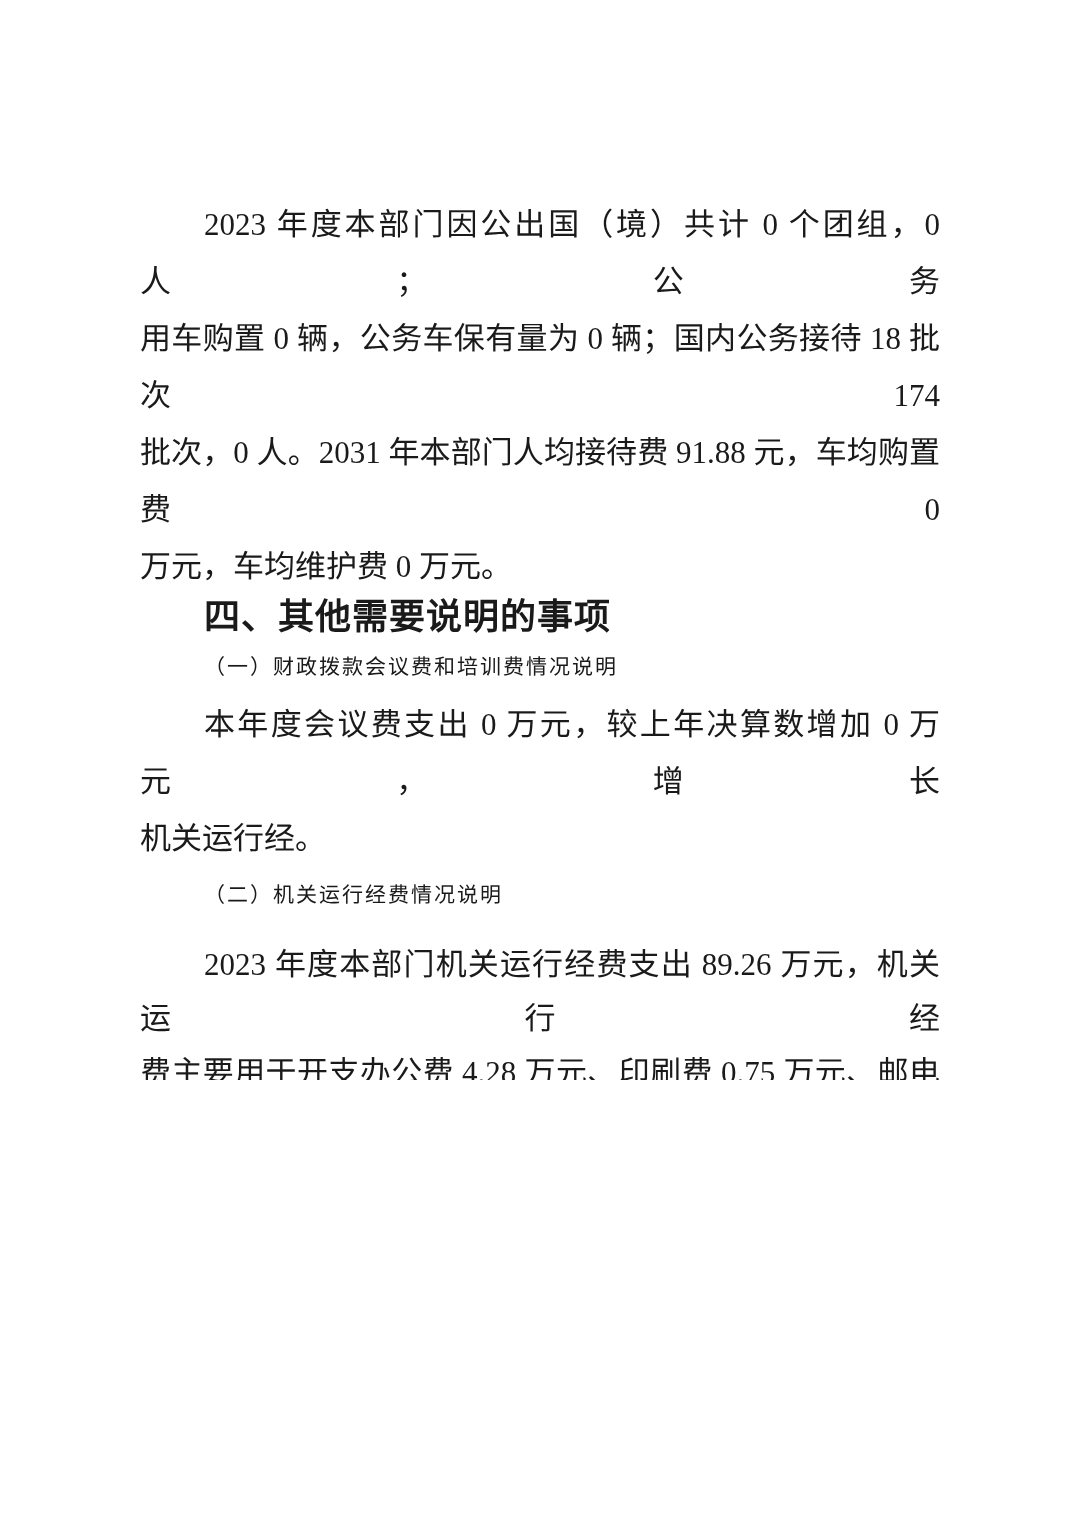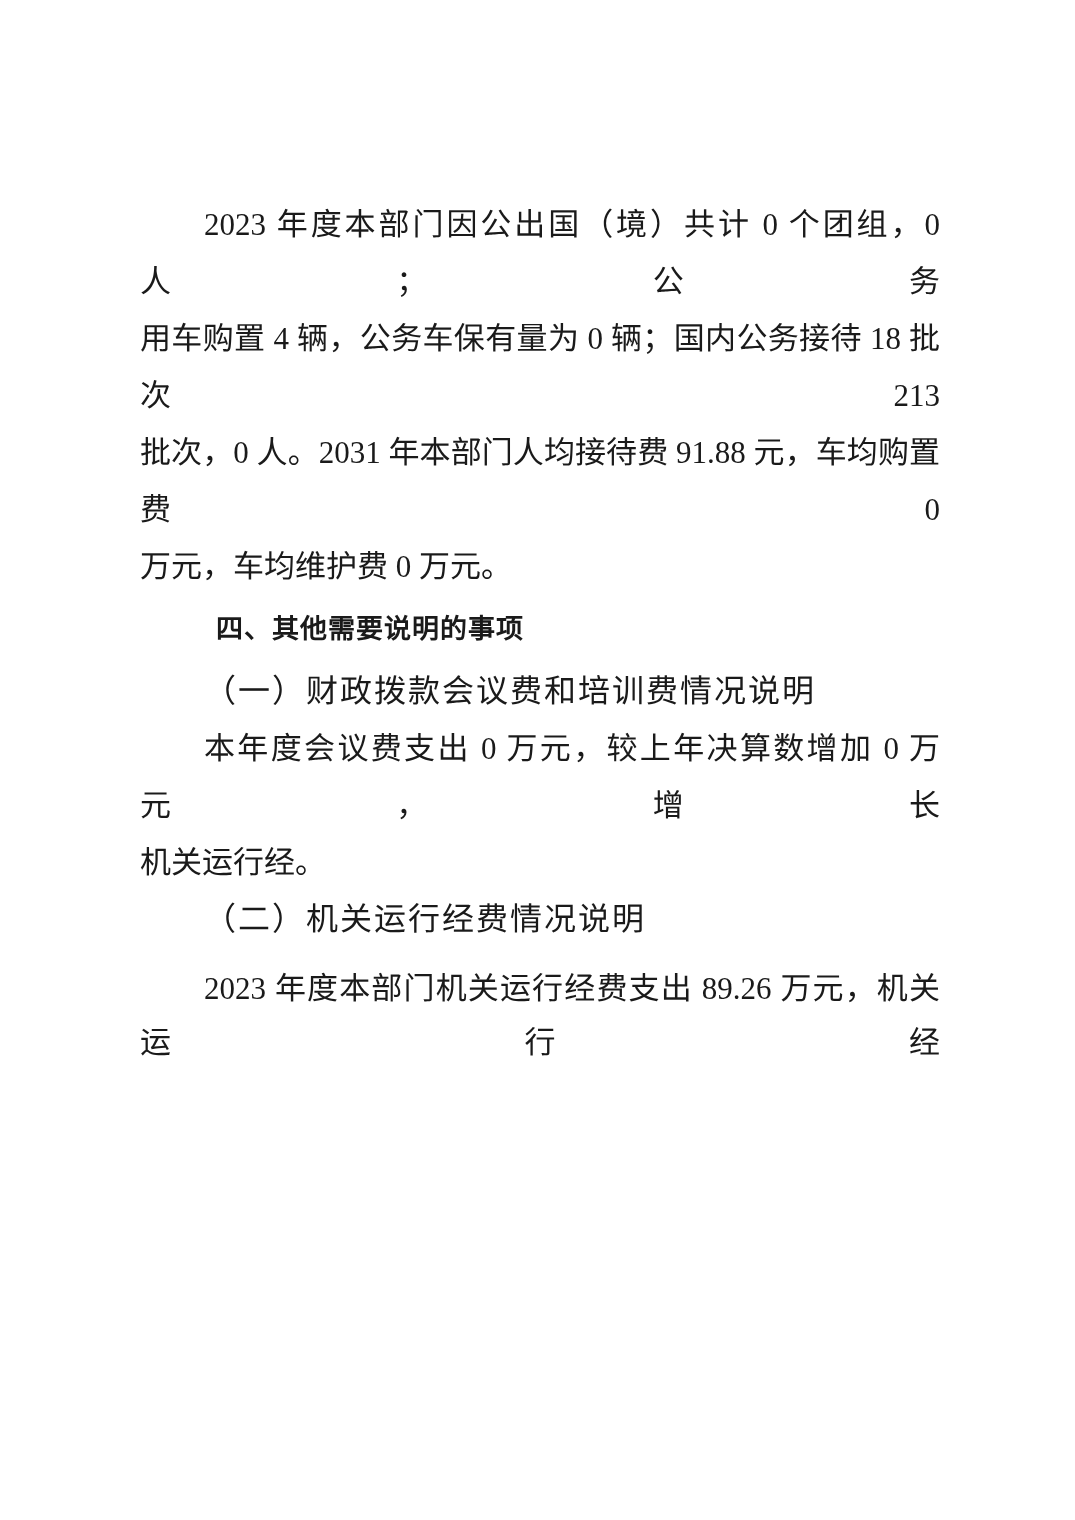--- a/index.html
+++ b/index.html
@@ -30,30 +30,30 @@
   .para-a .line { line-height: 57px; }
   .para-b .line { line-height: 54px; }
   .para .line {
     text-align: justify;
     text-align-last: justify;
     white-space: normal;
   }
   .para .line:first-child { text-indent: 64px; }
   .para .line:last-child { text-align-last: left; }
   .section-heading {
-    margin: 12px;
+    margin: 0;
     font-family: "Liberation Sans", "DejaVu Sans", sans-serif;
     font-weight: bold;
-    font-size: 27px;
+    font-size: 36px;
     line-height: 44px;
     text-indent: 64px;
     letter-spacing: 1px;
   }
   .sub-heading {
-    font-size: 32px;
+    font-size: 21px;
     line-height: 57px;
     text-indent: 64px;
     letter-spacing: 2px;
   }
   .para-op { margin-top: 14px; }
   .page-number {
     position: absolute;
     top: 1362px;
     right: 135px;
     font-size: 29px;
@@ -63,21 +63,21 @@
   }
 </style>
 </head>
 <body>
 
 <div class="page">
   <div class="content">
 
     <div class="para para-a">
         <div class="line">2023 年度本部门因公出国（境）共计 0 个团组，0 人；公务</div>
-        <div class="line">用车购置 4 辆，公务车保有量为 0 辆；国内公务接待 18 批次 213</div>
+        <div class="line">用车购置 0 辆，公务车保有量为 0 辆；国内公务接待 18 批次 174</div>
         <div class="line">批次，0 人。2031 年本部门人均接待费 91.88 元，车均购置费 0</div>
         <div class="line">万元，车均维护费 0 万元。</div>
       </div>
 
     <h2 class="section-heading">四、其他需要说明的事项</h2>
 
     <div class="sub-heading">（一）财政拨款会议费和培训费情况说明</div>
 
     <div class="para para-a">
         <div class="line">本年度会议费支出 0 万元，较上年决算数增加 0 万元，增长</div>

